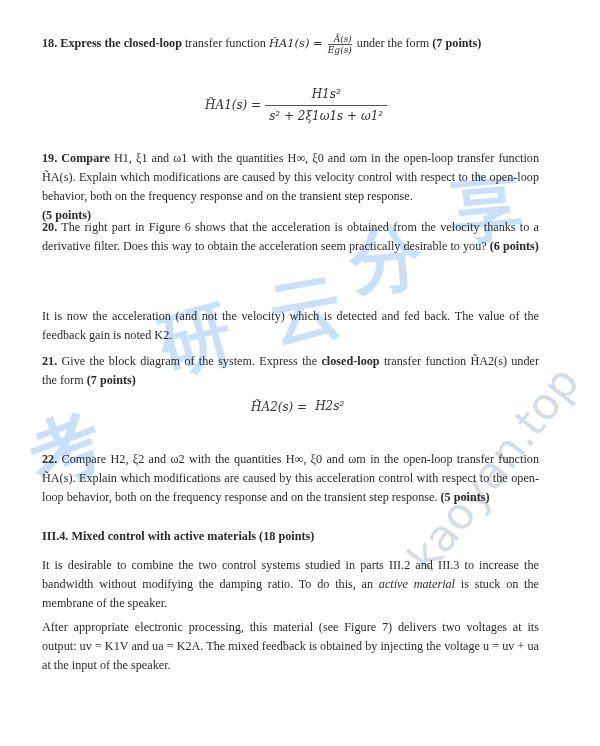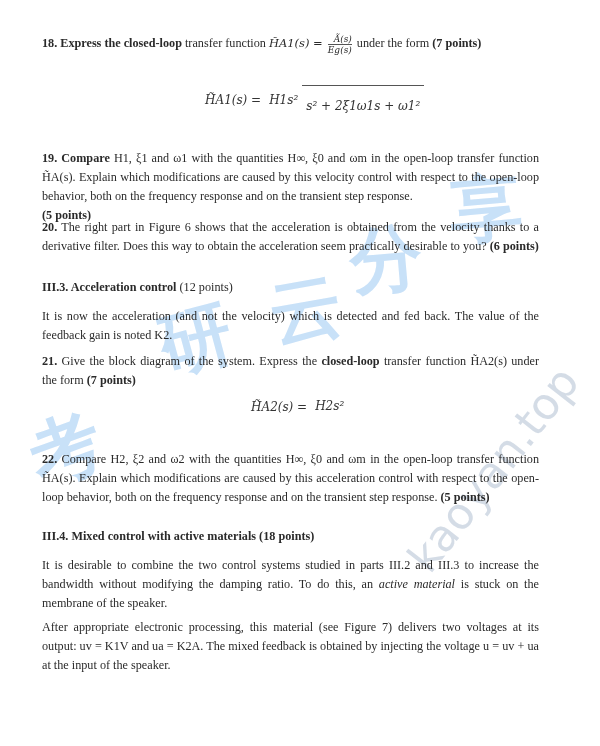--- a/index.html
+++ b/index.html
@@ -8,23 +8,23 @@
       font-family: "Liberation Serif", "DejaVu Serif", serif;
       color: #2a2a2a; font-size: 12.2px; line-height: 19px;
     }
     .page { position: absolute; left: 0; top: 0; width: 600px; height: 746px; }
     .para { position: absolute; left: 42px; width: 497px; text-align: justify; }
     .b { font-weight: bold; }
     .i { font-style: italic; }
     .m { font-style: italic; font-family: "DejaVu Serif", serif; font-size: 11.5px; }
     .heading { font-weight: bold; }
     .eq { position: absolute; display: flex; align-items: center; font-family: "DejaVu Serif", serif; font-style: italic; font-size: 12px; color: #333; }
-    .frac { display: inline-flex; flex-direction: row; align-items: center; margin-left: 4px; }
+    .frac { display: inline-flex; flex-direction: column; align-items: center; margin-left: 4px; }
     .frac .num { padding: 0 4px 1px; }
-    .frac .den { border-top: 1px solid #555; padding: 11px 4px 0; }
+    .frac .den { border-top: 1px solid #555; padding: 1px 4px 0; }
     .inline-frac { display: inline-flex; flex-direction: column; align-items: flex-end; vertical-align: middle; font-size: 9px; line-height: 10px; margin: 0 2px; }
     .inline-frac .den { border-top: 1px solid #555; }
     .watermark { position: absolute; pointer-events: none; }
     .wm-cn { color: #bfdcf7; font-family: "DejaVu Sans", sans-serif; font-weight: bold; font-size: 72px; opacity: 0.85; }
     .wm-url { color: #b9c6d6; font-family: "DejaVu Sans", sans-serif; font-size: 44px; opacity: 0.6; transform: rotate(-52deg); transform-origin: left top; }
   </style>
 </head>
 <body>
 
 <div class="page">
@@ -58,24 +58,20 @@
     <span class="b">19.</span>
     <span class="b">Compare</span><span> H1, ξ1 and ω1 with the quantities H∞, ξ0 and ωm in the open-loop transfer function H̃A(s).</span><span> Explain which modifications are caused by this velocity control with respect to the open-loop behavior, both on the frequency response and on the transient step response.</span><br>
     <span class="b">(5 points)</span>
   </div>
 
   <div class="para" style="top:218px;">
     <span class="b">20.</span><span> The right part in Figure 6 shows that the acceleration is obtained from the velocity thanks to a derivative filter. Does this way to obtain the acceleration seem practically desirable to you?</span>
     <span class="b">(6 points)</span>
   </div>
 
-  <div class="para heading" style="top:278px;">
-    <span>III.3. Acceleration control</span>
-    <span style="font-weight:normal;">(12 points)</span>
-  </div>
 
   <div class="para" style="top:307px;">
     <span>It is now the acceleration (and not the velocity) which is detected and fed back. The value of the feedback gain is noted K2.</span>
   </div>
 
   <div class="para" style="top:352px;">
     <span class="b">21.</span><span> Give the block diagram of the system. Express the </span><span class="b">closed-loop</span><span> transfer function H̃A2(s) under the form  </span><span class="b">(7 points)</span>
   </div>
 
   <div class="eq" style="left:212px; top:397px;margin-left:39px;">

